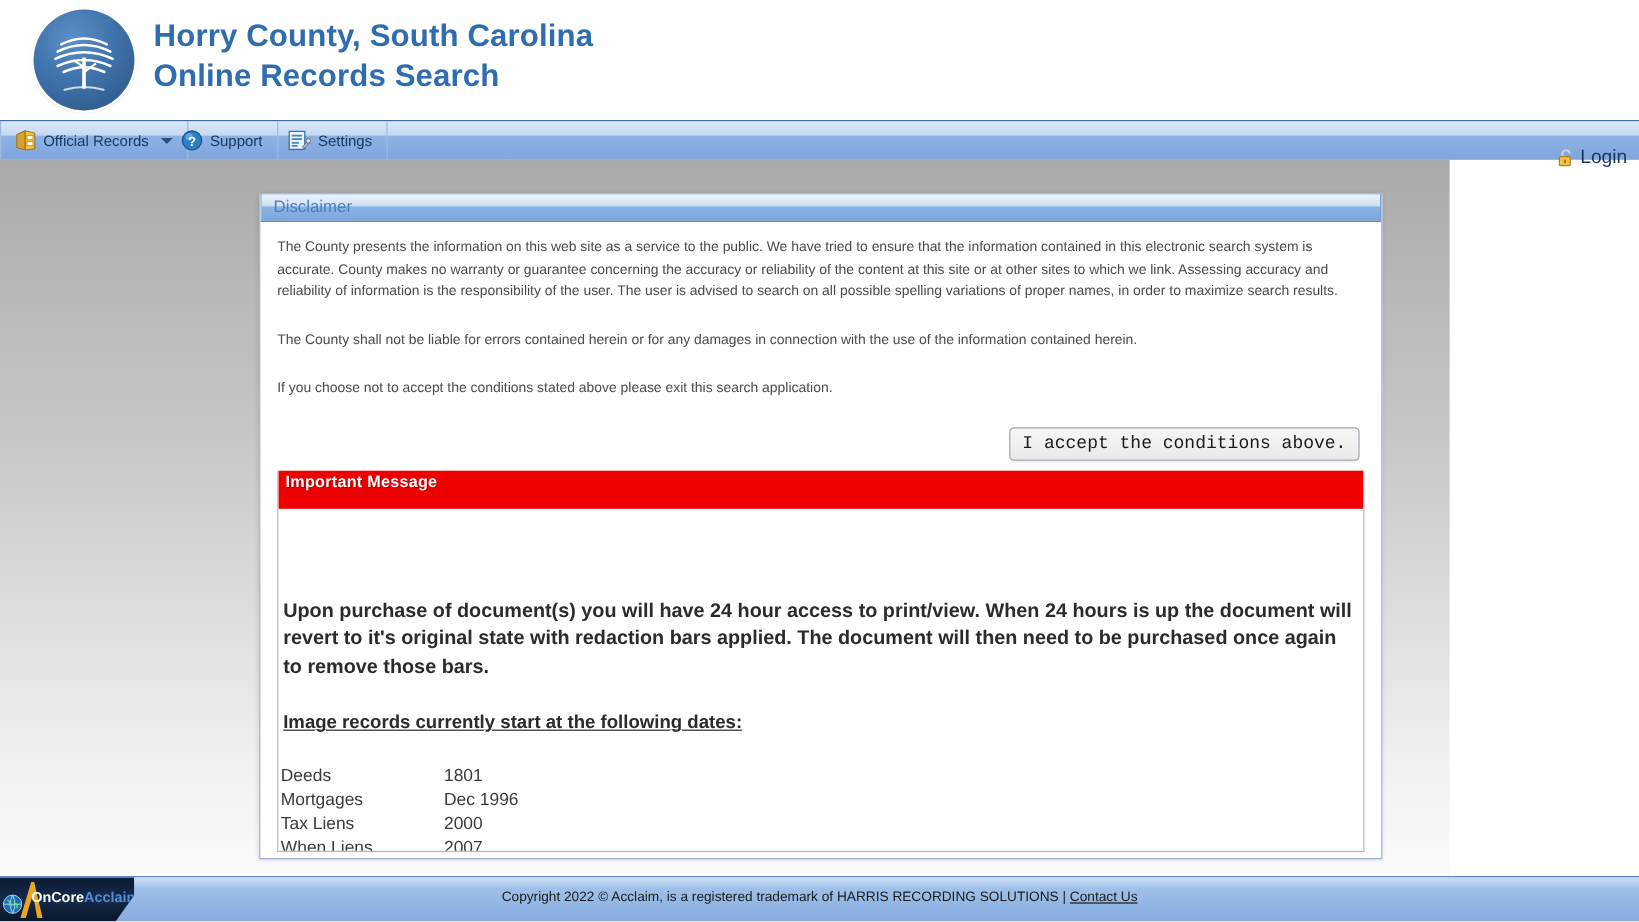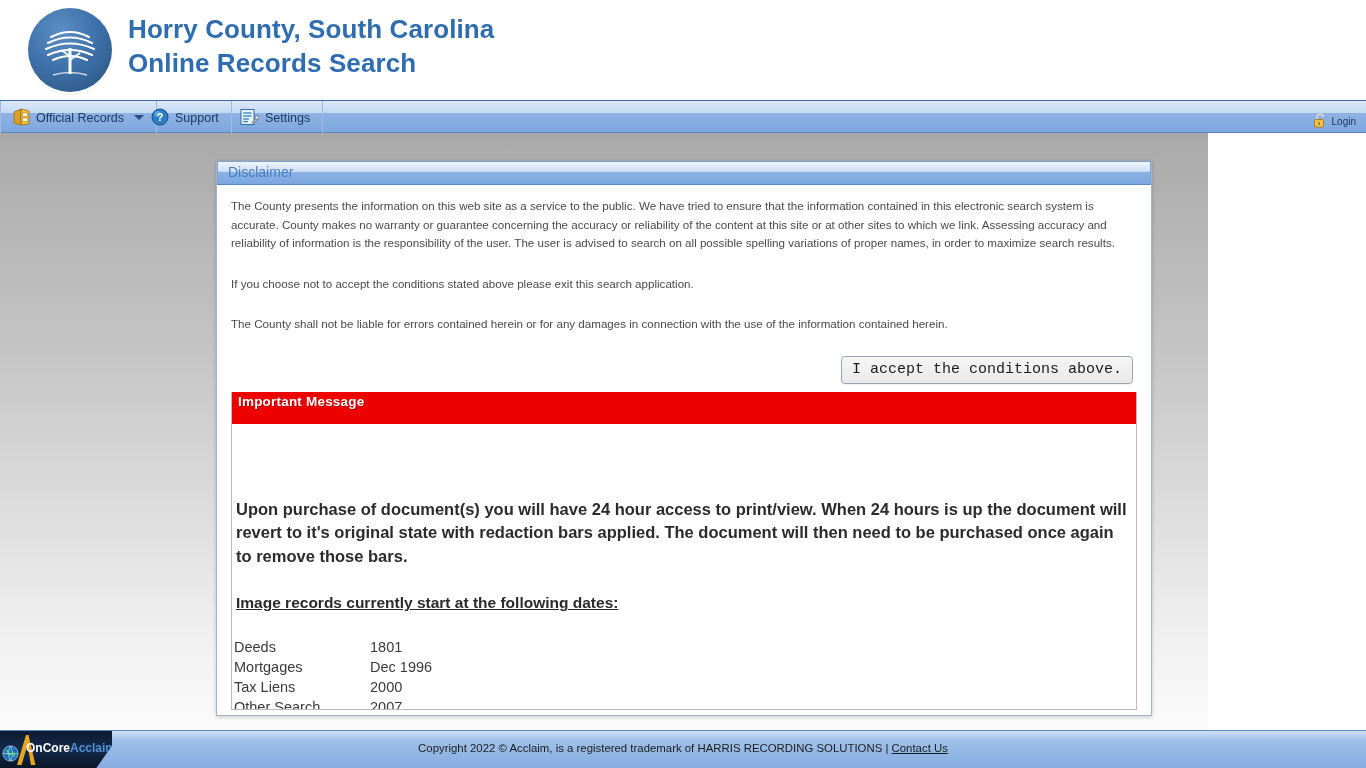--- a/index.html
+++ b/index.html
@@ -81,27 +81,27 @@
   .nav-label { position: relative; top: 1px; }
   .caret {
     width: 0; height: 0;
     border-left: 5px solid transparent;
     border-right: 5px solid transparent;
     border-top: 5px solid #2c4e7e;
     margin-left: 4px;
   }
   .nav-login {
     position: absolute;
-    right: 10px; top: 4px;
+    right: 10px; top: 15px;
     height: 32px;
     display: flex;
     align-items: center;
     gap: 5px;
     color: #17365d;
-    font-size: 10px;
+    font-size: 16px;
   }
 
   
   .icon { display: inline-block; line-height: 0; }
 
   
   .page-body {
     position: absolute;
     left: 0; top: 133px;
     width: 1208px;
@@ -348,22 +348,22 @@
     </div>
   </div>
 
   <div class="page-body">
 
     <div class="panel">
       <div class="panel-header">Disclaimer</div>
 
       <div class="panel-inner">
         <p class="disc-p">The County presents the information on this web site as a service to the public. We have tried to ensure that the information contained in this electronic search system is accurate. County makes no warranty or guarantee concerning the accuracy or reliability of the content at this site or at other sites to which we link. Assessing accuracy and reliability of information is the responsibility of the user. The user is advised to search on all possible spelling variations of proper names, in order to maximize search results.</p>
+        <p class="disc-p spaced">The County shall not be liable for errors contained herein or for any damages in connection with the use of the information contained herein.</p>
         <p class="disc-p spaced">If you choose not to accept the conditions stated above please exit this search application.</p>
-        <p class="disc-p spaced">The County shall not be liable for errors contained herein or for any damages in connection with the use of the information contained herein.</p>
 
         <div class="accept-row">
           <button class="accept-btn">I accept the conditions above.</button>
         </div>
 
         <div class="msg-box">
           <div class="msg-header">Important Message</div>
           <div class="msg-body">
             <div class="msg-lead">Upon purchase of document(s) you will have 24 hour access to print/view.  When 24 hours is up the document will revert to it's original state with redaction bars applied.  The document will then need to be purchased once again to remove those bars.</div>
             <div class="msg-subhead">Image records currently start at the following dates:</div>
@@ -376,21 +376,21 @@
                 </tr>
                 <tr>
                   <td class="label">Mortgages</td>
                   <td>Dec 1996</td>
                 </tr>
                 <tr>
                   <td class="label">Tax Liens</td>
                   <td>2000</td>
                 </tr>
                 <tr>
-                  <td class="label">Other Search</td>
+                  <td class="label">When Liens</td>
                   <td>2007</td>
                 </tr>
                 <tr>
                   <td class="label">Plats</td>
                   <td>2007</td>
                 </tr>
               </tbody>
             </table>
           </div>
         </div>

